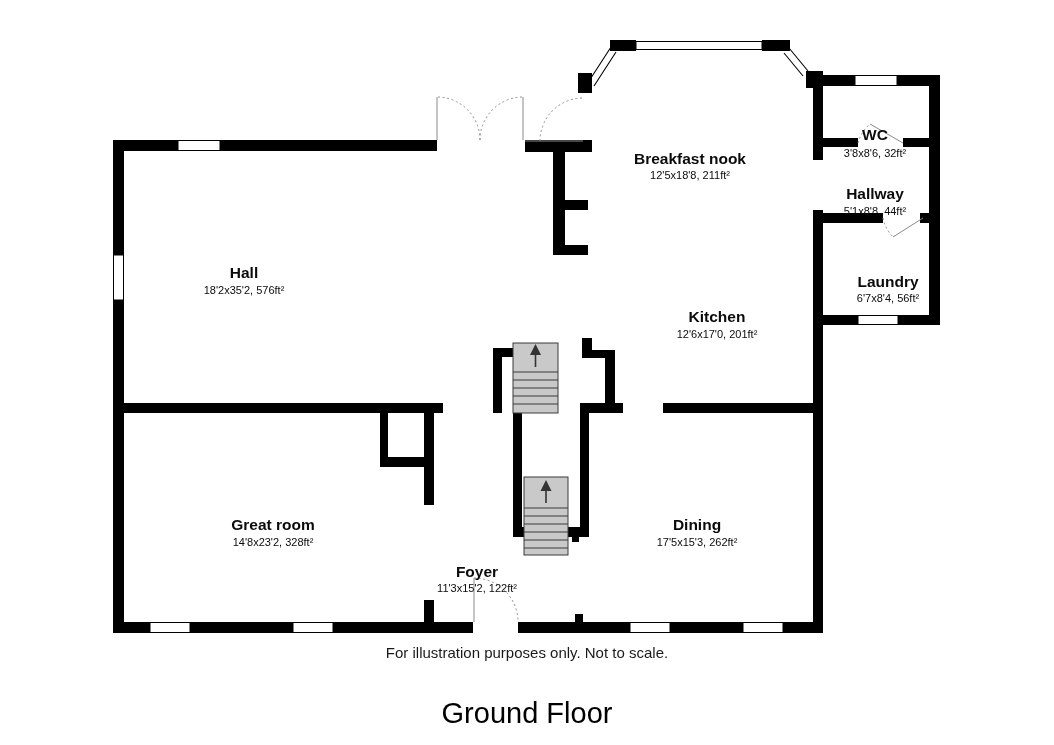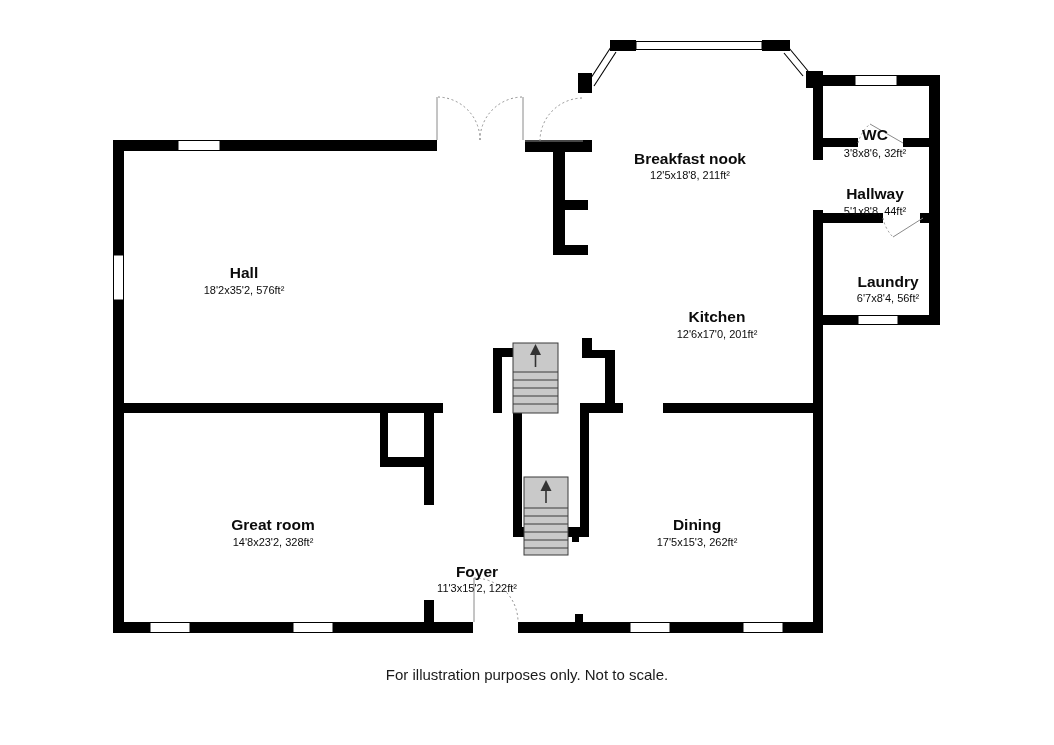--- a/index.html
+++ b/index.html
@@ -10,21 +10,21 @@
   .window{fill:#fff;stroke:#000;stroke-width:1;}
   .glass{stroke:#000;stroke-width:1.1;fill:none;}
   .arc{fill:none;stroke:#8f8f8f;stroke-width:1;stroke-dasharray:2 2.6;}
   .jamb{stroke:#8a8a8a;stroke-width:1;fill:none;}
   .stair{fill:#c9c9c9;stroke:#3a3a3a;stroke-width:1;}
   .tread{stroke:#3a3a3a;stroke-width:1;}
   .arrow-line{stroke:#333;stroke-width:1.6;fill:none;}
   .arrow-head{fill:#333;}
   .rname{font:bold 15.5px "Liberation Sans",sans-serif;fill:#0b0b0b;text-anchor:middle;}
   .rdims{font:11px "Liberation Sans",sans-serif;fill:#0b0b0b;text-anchor:middle;}
-  .disclaimer{position:absolute;left:0;top:666px;width:100%;text-align:center;
+  .disclaimer{position:absolute;left:0;top:644px;width:100%;text-align:center;
               font-size:15px;color:#1a1a1a;}
   .floor-title{position:absolute;left:0;top:697px;width:100%;text-align:center;
                font-size:29px;color:#000;}
   .watermark{position:absolute;right:12px;top:744px;font-size:19px;color:#bcbcbc;
              letter-spacing:1px;}
 </style>
 </head>
 <body>
 
 <div class="page">
@@ -171,14 +171,15 @@
       <text class="rname" x="477" y="577">Foyer</text>
       <text class="rdims" x="477" y="592">11'3x15'2, 122ft²</text>
     </g>
     <g>
       <text class="rname" x="697" y="530">Dining</text>
       <text class="rdims" x="697" y="546">17'5x15'3, 262ft²</text>
     </g>
   </svg>
 
   <div class="disclaimer">For illustration purposes only. Not to scale.</div>
+  <div class="floor-title">Ground Floor</div>
   <div class="watermark">©CVRMLS</div>
 </div>
 
 </body></html>

